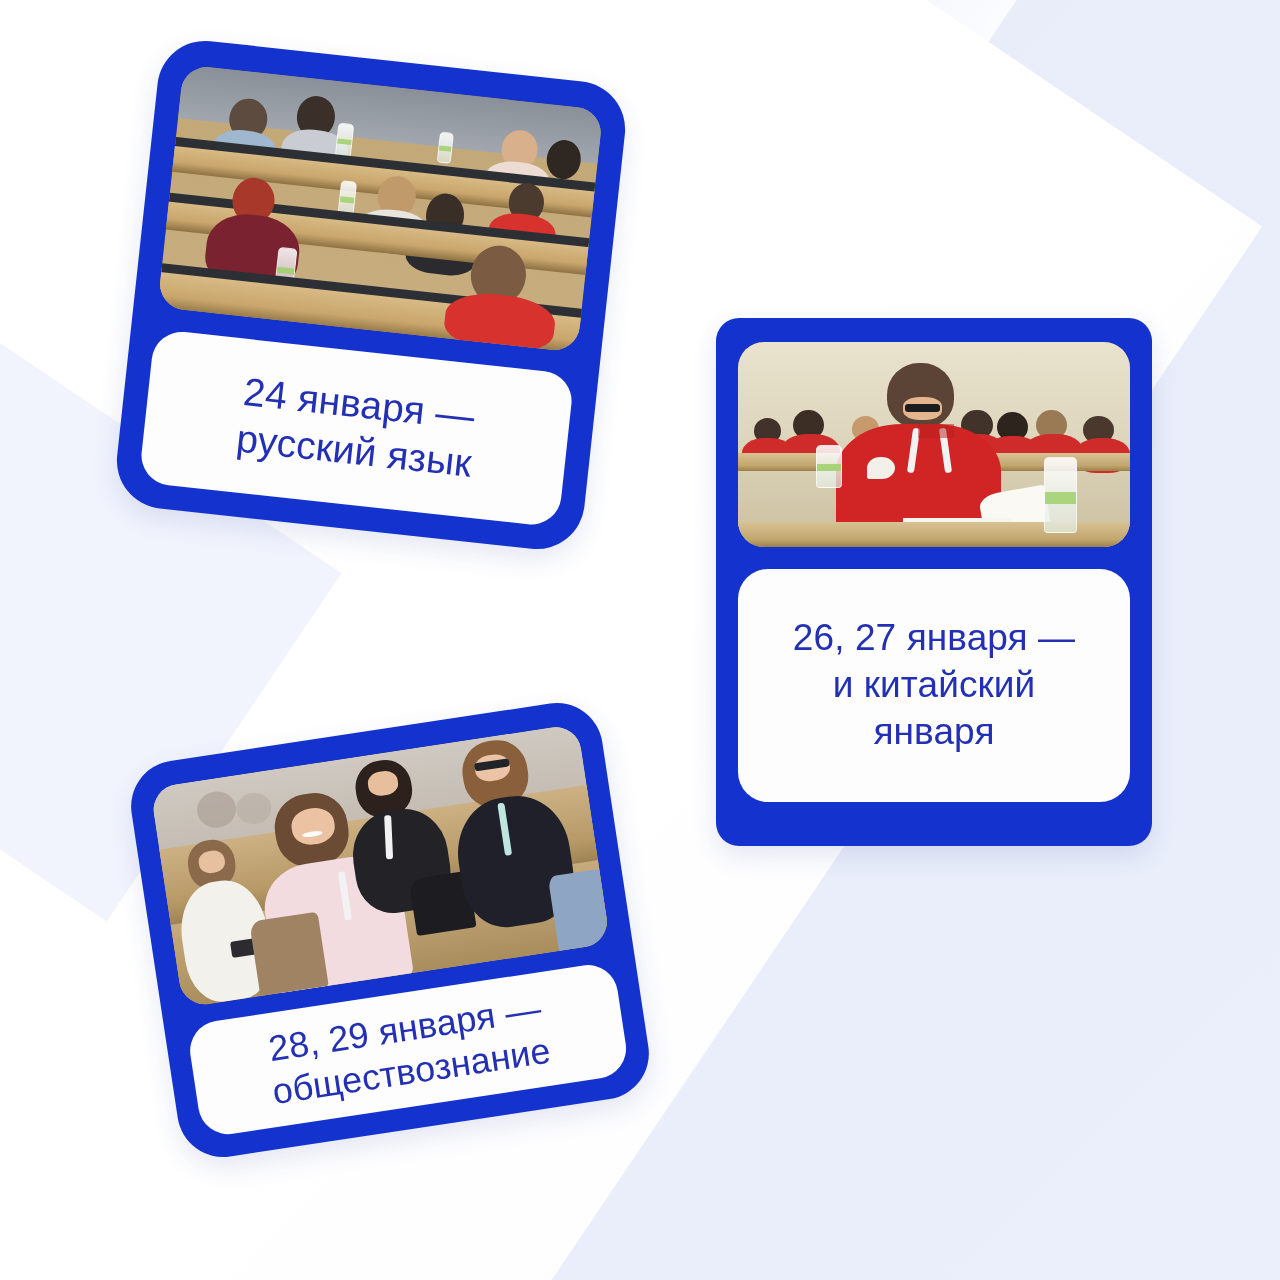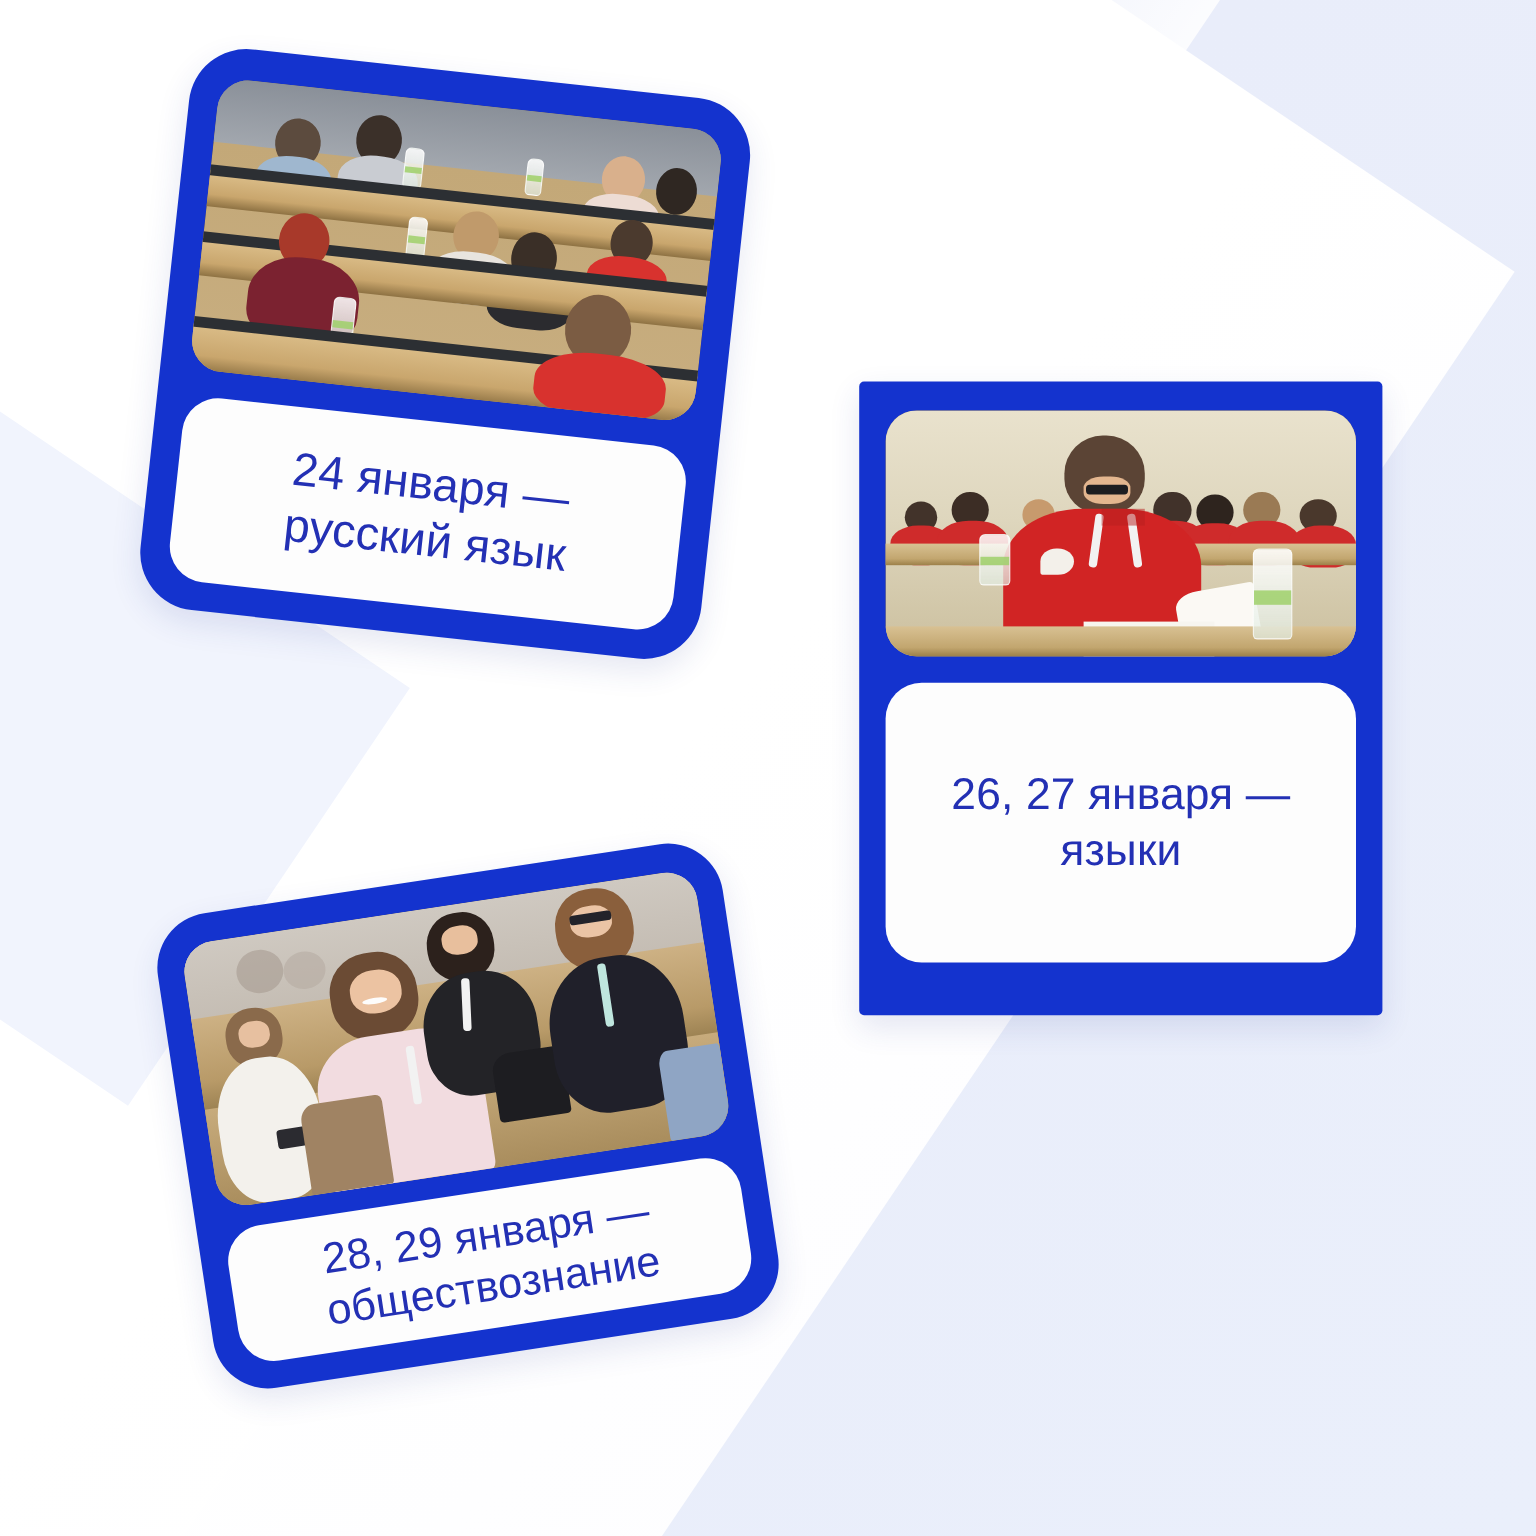--- a/index.html
+++ b/index.html
@@ -112,21 +112,21 @@
   }
 
   
   #card-languages {
     left: 716px;
     top: 318px;
     width: 436px;
     height: 528px;
     transform: rotate(0deg);
     padding: 24px 22px 22px 22px;
-    border-radius: 4px;
+    border-radius: 23px;
   }
   #card-languages .card-photo {
     width: 100%;
     height: 205px;
   }
   #card-languages .card-caption {
     margin-top: 22px;
     width: 100%;
     height: 233px;
     font-size: 37px;
@@ -292,21 +292,22 @@
 
         <div class="tabletop" style="top:88%;height:12%;"></div>
         <div class="bottle" style="left:78%;top:56%;width:8%;height:36%;"></div>
         <div class="bottle" style="left:20%;top:50%;width:6%;height:20%;"></div>
       </div>
     </div>
 
     <div class="card-caption">
       <div>
         <div>26, 27 января —</div>
-        <div>языки</div>
+        <div>и китайский</div>
+        <div>января</div>
       </div>
     </div>
   </div>
 
   <div class="card" id="card-social">
 
     <div class="card-photo">
       <div class="scene friends">
         <div style="position:absolute;left:0;top:0;width:100%;height:36%;background:linear-gradient(180deg,#cfc9c1,#c2bab0);"></div>
         <div class="bench" style="top:28%;height:40%;"></div>

